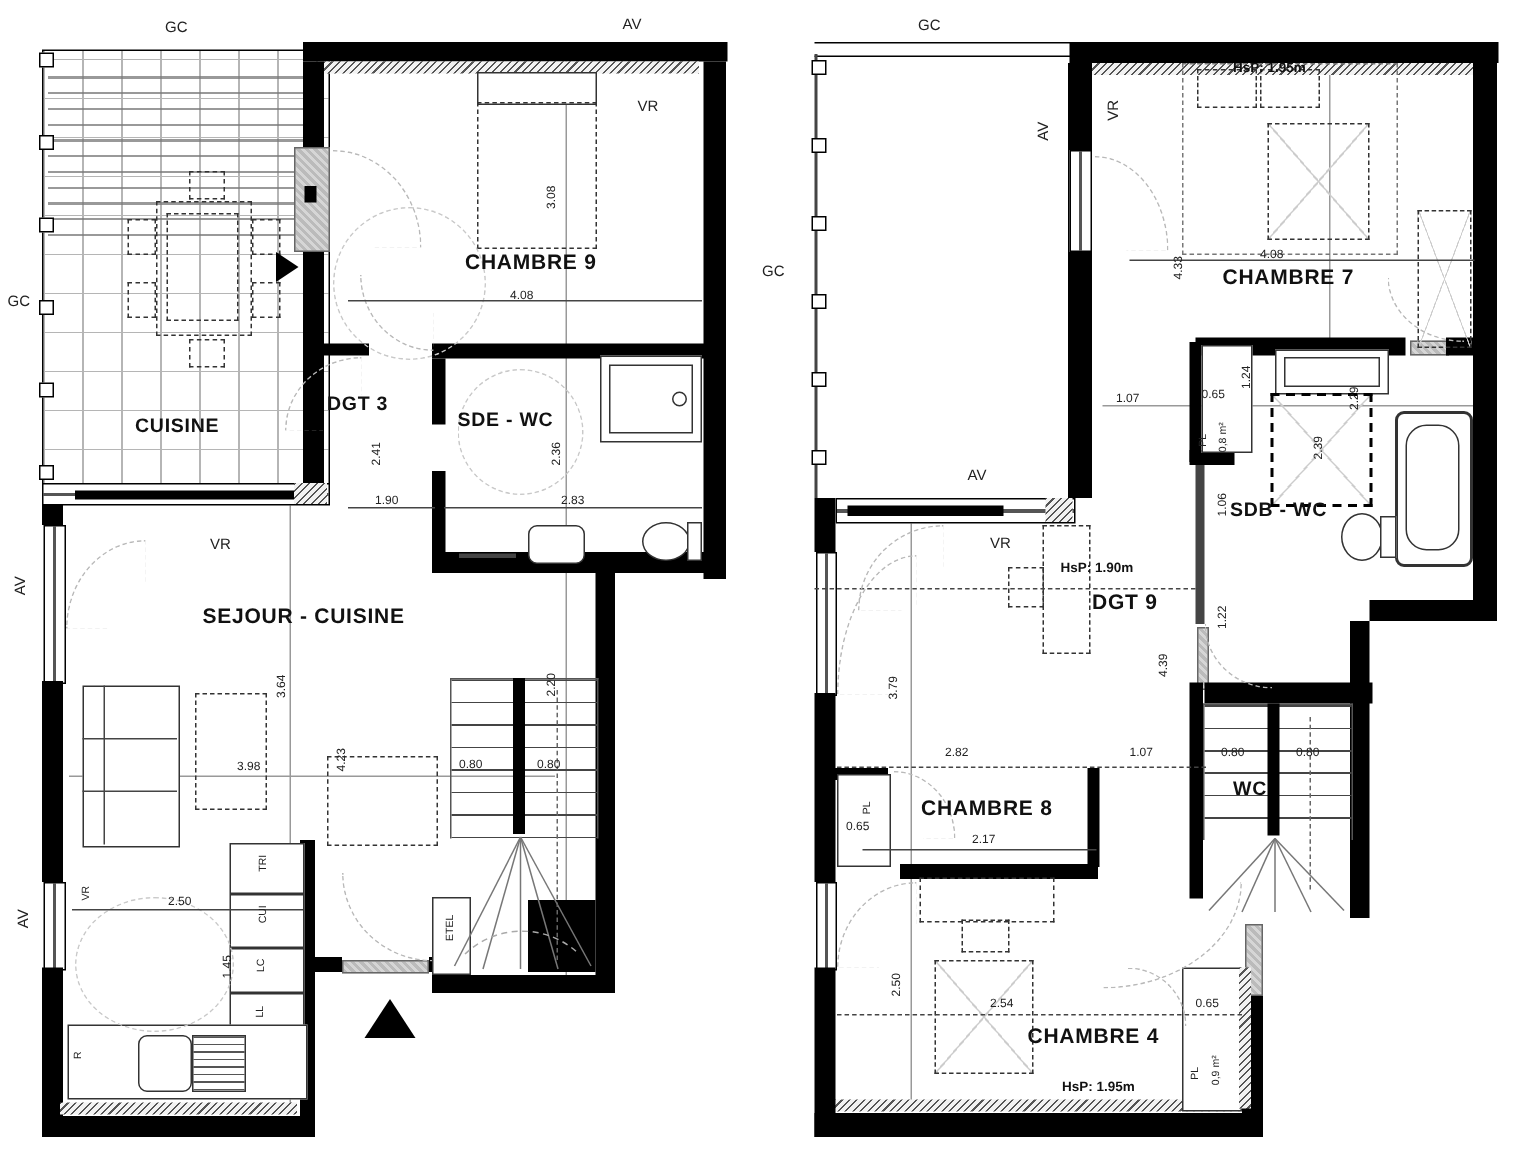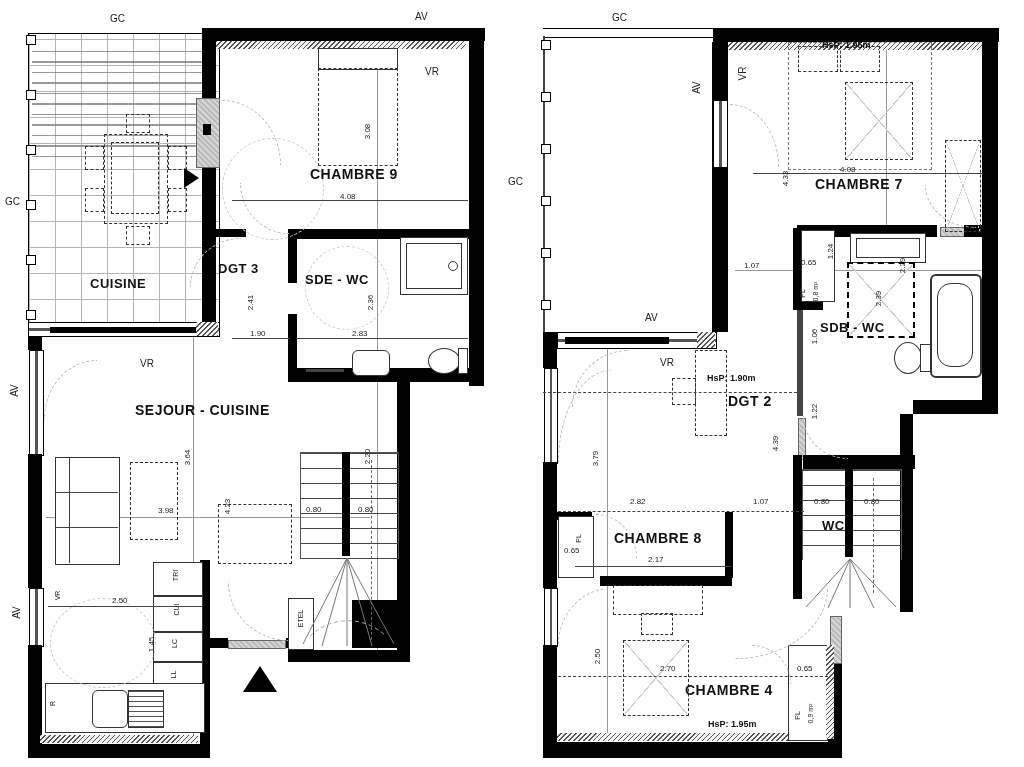--- a/index.html
+++ b/index.html
@@ -186,21 +186,21 @@
   <div class="rk rot" style="left:170px;top:606px">CUI</div>
   <div class="rk rot" style="left:170px;top:640px">LC</div>
   <div class="rk rot" style="left:170px;top:671px">LL</div>
   <div class="rk rot" style="left:50px;top:700px">R</div>
 
   <div class="dim" style="left:340px;top:192px">4.08</div>
   <div class="dim rot" style="left:360px;top:127px">3.08</div>
   <div class="dim rot" style="left:243px;top:298px">2.41</div>
   <div class="dim" style="left:250px;top:329px">1.90</div>
   <div class="dim rot" style="left:363px;top:298px">2.36</div>
-  <div class="dim" style="left:352px;top:329px">2.83</div>
+  <div class="dim" style="left:374px;top:329px">2.83</div>
   <div class="dim rot" style="left:180px;top:453px">3.64</div>
   <div class="dim" style="left:158px;top:506px">3.98</div>
   <div class="dim rot" style="left:220px;top:502px">4.23</div>
   <div class="dim" style="left:112px;top:596px">2.50</div>
   <div class="dim rot" style="left:144px;top:640px">1.45</div>
   <div class="dim" style="left:306px;top:505px">0.80</div>
   <div class="dim" style="left:358px;top:505px">0.80</div>
   <div class="dim rot" style="left:360px;top:452px">2.20</div>
 </section>
 
@@ -302,22 +302,22 @@
 <div class="arc arc-bl" style="left:925px;top:185px;width:50px;height:42px"></div>
 <div class="arc arc-tl" style="left:558px;top:370px;width:52px;height:92px"></div>
 <div class="arc arc-tl" style="left:558px;top:588px;width:52px;height:56px"></div>
 <div class="arc arc-tl" style="left:572px;top:350px;width:56px;height:56px"></div>
 <div class="arc arc-tr" style="left:596px;top:514px;width:40px;height:44px"></div>
 <div class="arc arc-bl" style="left:803px;top:416px;width:44px;height:42px"></div>
 <div class="arc arc-br" style="left:735px;top:588px;width:92px;height:70px"></div>
 <div class="arc arc-tr" style="left:752px;top:645px;width:38px;height:38px"></div>
 
 <div class="room" style="left:815px;top:176px">CHAMBRE 7</div>
-<div class="room room2" style="left:820px;top:320px">SDB - WC</div>
-<div class="room" style="left:728px;top:393px">DGT 2</div>
+<div class="room room2" style="left:820px;top:332px">SDB - WC</div>
+<div class="room" style="left:728px;top:393px">DGT 9</div>
 <div class="room" style="left:614px;top:530px">CHAMBRE 8</div>
 <div class="room room2" style="left:822px;top:518px">WC</div>
 <div class="room" style="left:685px;top:682px">CHAMBRE 4</div>
 
 <div class="an" style="left:612px;top:12px">GC</div>
 <div class="an" style="left:508px;top:176px">GC</div>
 <div class="an rot" style="left:690px;top:82px">AV</div>
 <div class="an rot" style="left:736px;top:68px">VR</div>
 <div class="an" style="left:645px;top:312px">AV</div>
 <div class="an" style="left:660px;top:357px">VR</div>
@@ -340,15 +340,15 @@
 <div class="dim rot" style="left:807px;top:407px">1.22</div>
 <div class="dim" style="left:744px;top:261px">1.07</div>
 <div class="dim rot" style="left:768px;top:439px">4.39</div>
 <div class="dim rot" style="left:588px;top:454px">3.79</div>
 <div class="dim" style="left:630px;top:497px">2.82</div>
 <div class="dim" style="left:753px;top:497px">1.07</div>
 <div class="dim" style="left:648px;top:555px">2.17</div>
 <div class="dim" style="left:564px;top:546px">0.65</div>
 <div class="dim" style="left:814px;top:497px">0.80</div>
 <div class="dim" style="left:864px;top:497px">0.80</div>
-<div class="dim" style="left:660px;top:664px">2.70</div>
+<div class="dim" style="left:660px;top:664px">2.54</div>
 <div class="dim rot" style="left:590px;top:652px">2.50</div>
 <div class="dim" style="left:797px;top:664px">0.65</div>
 
 </body></html>

